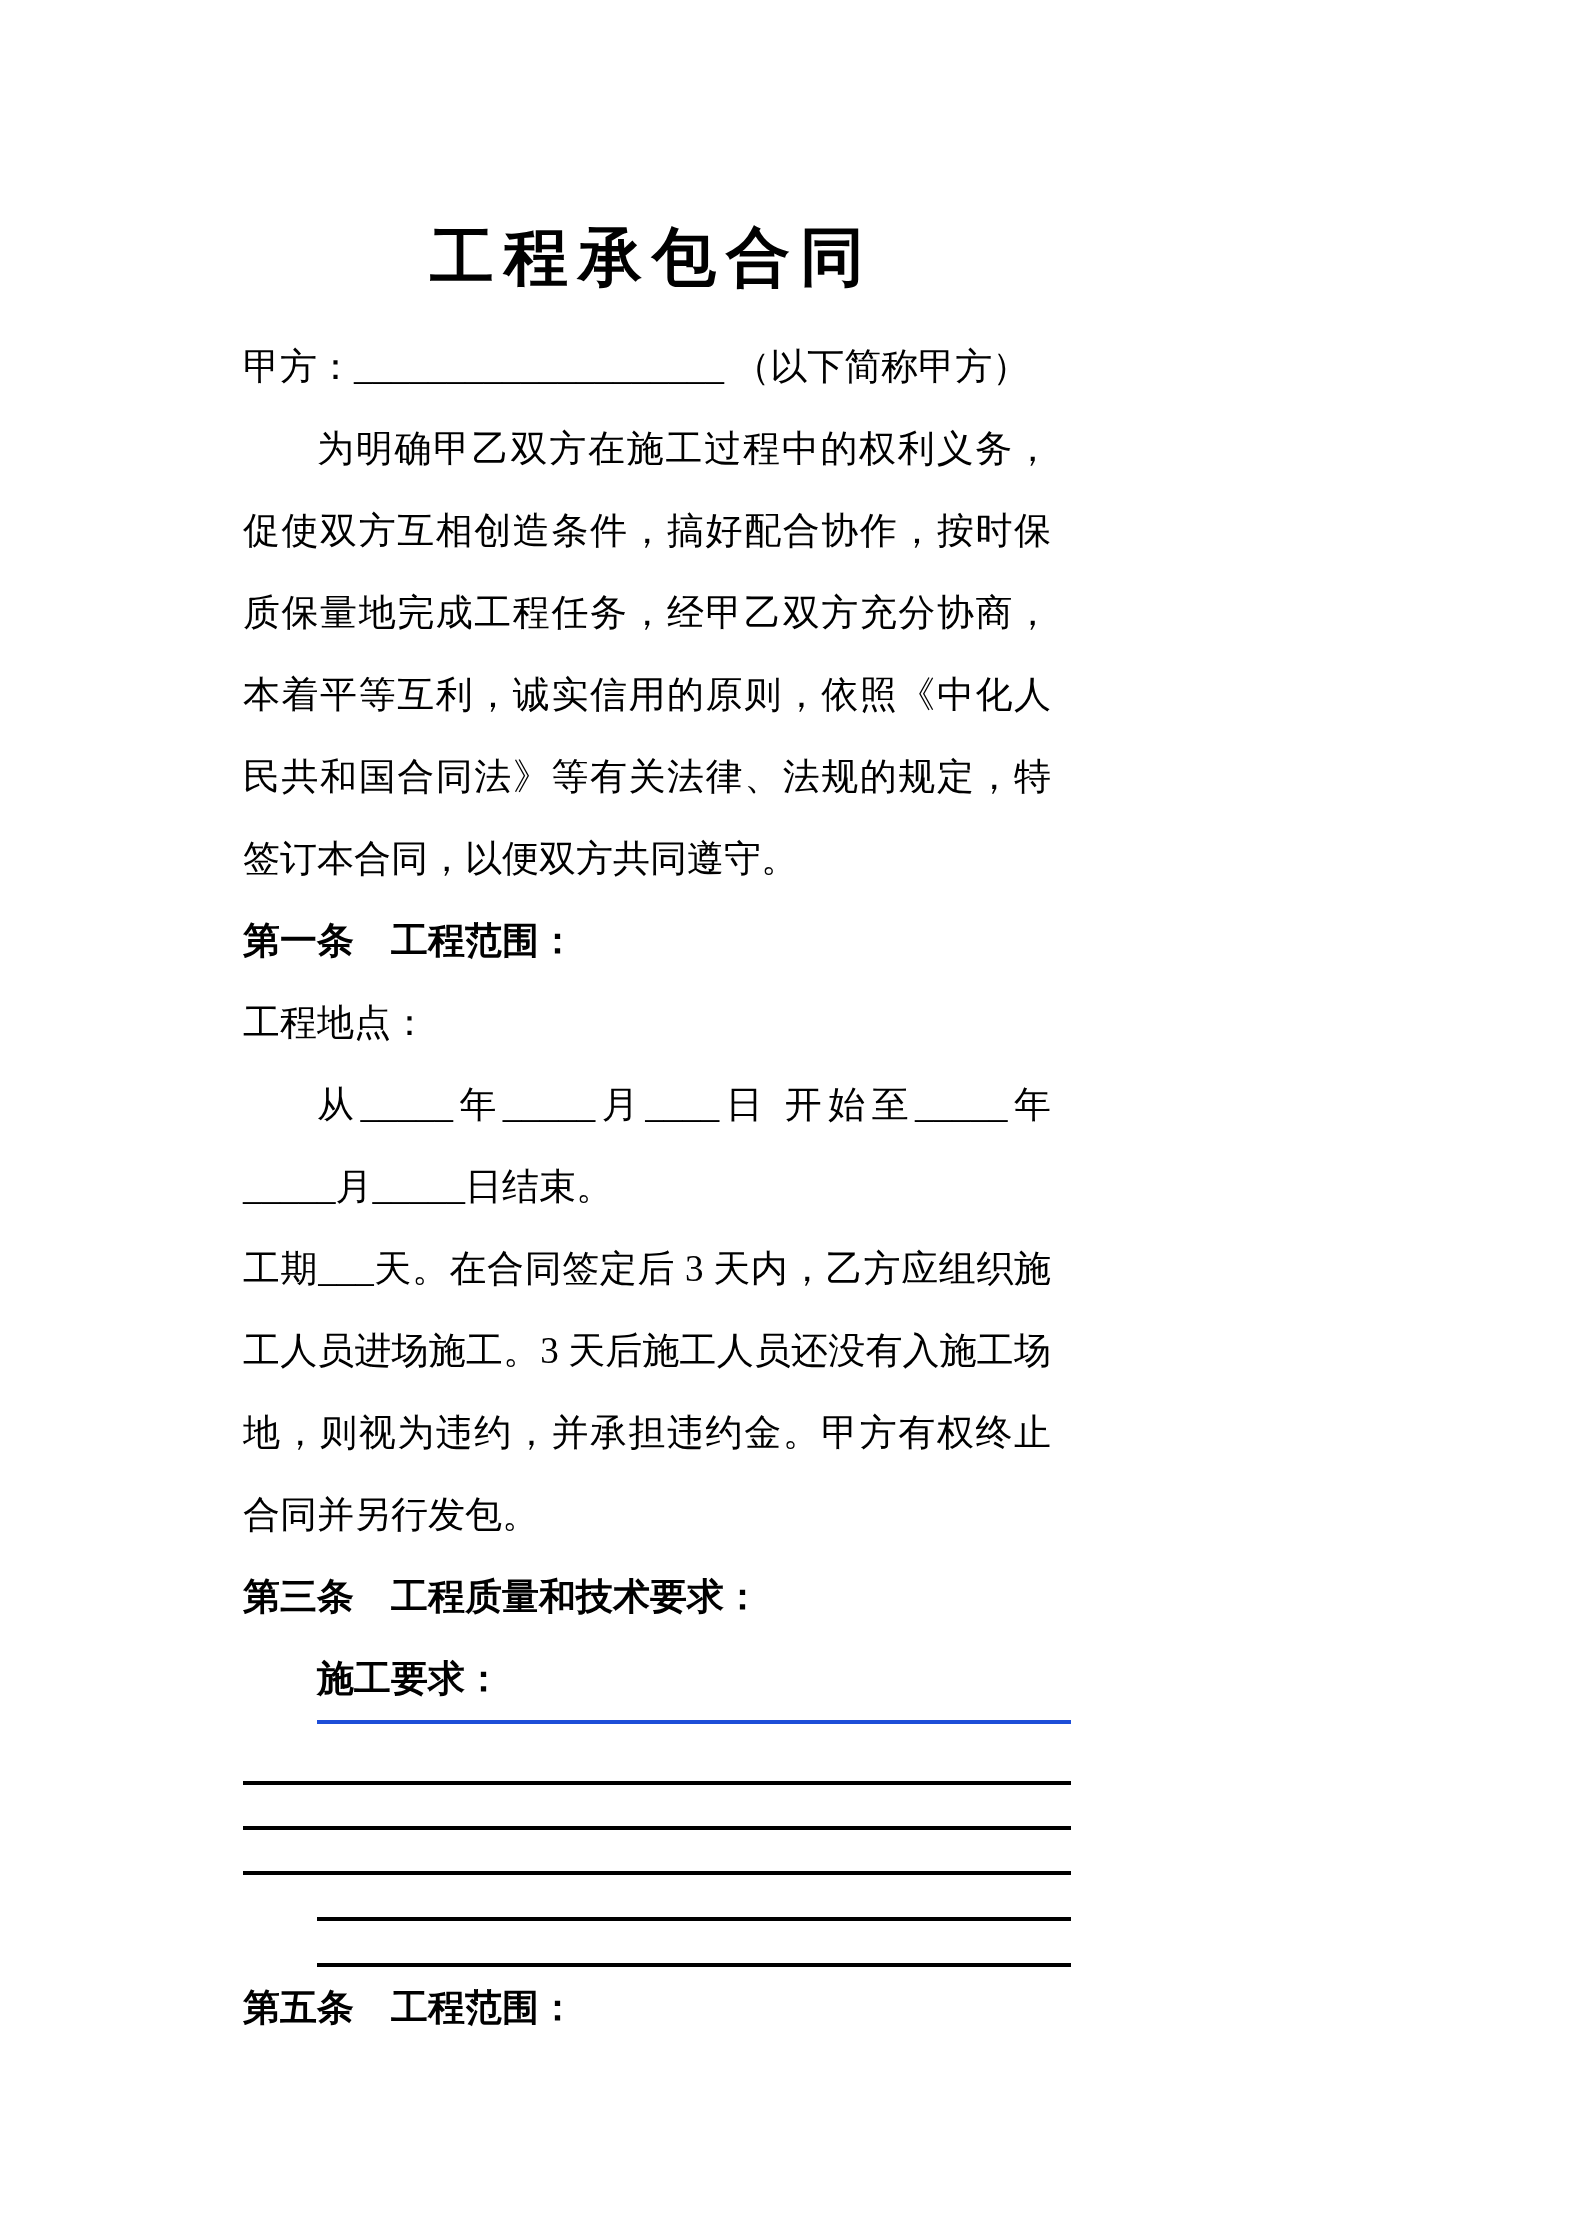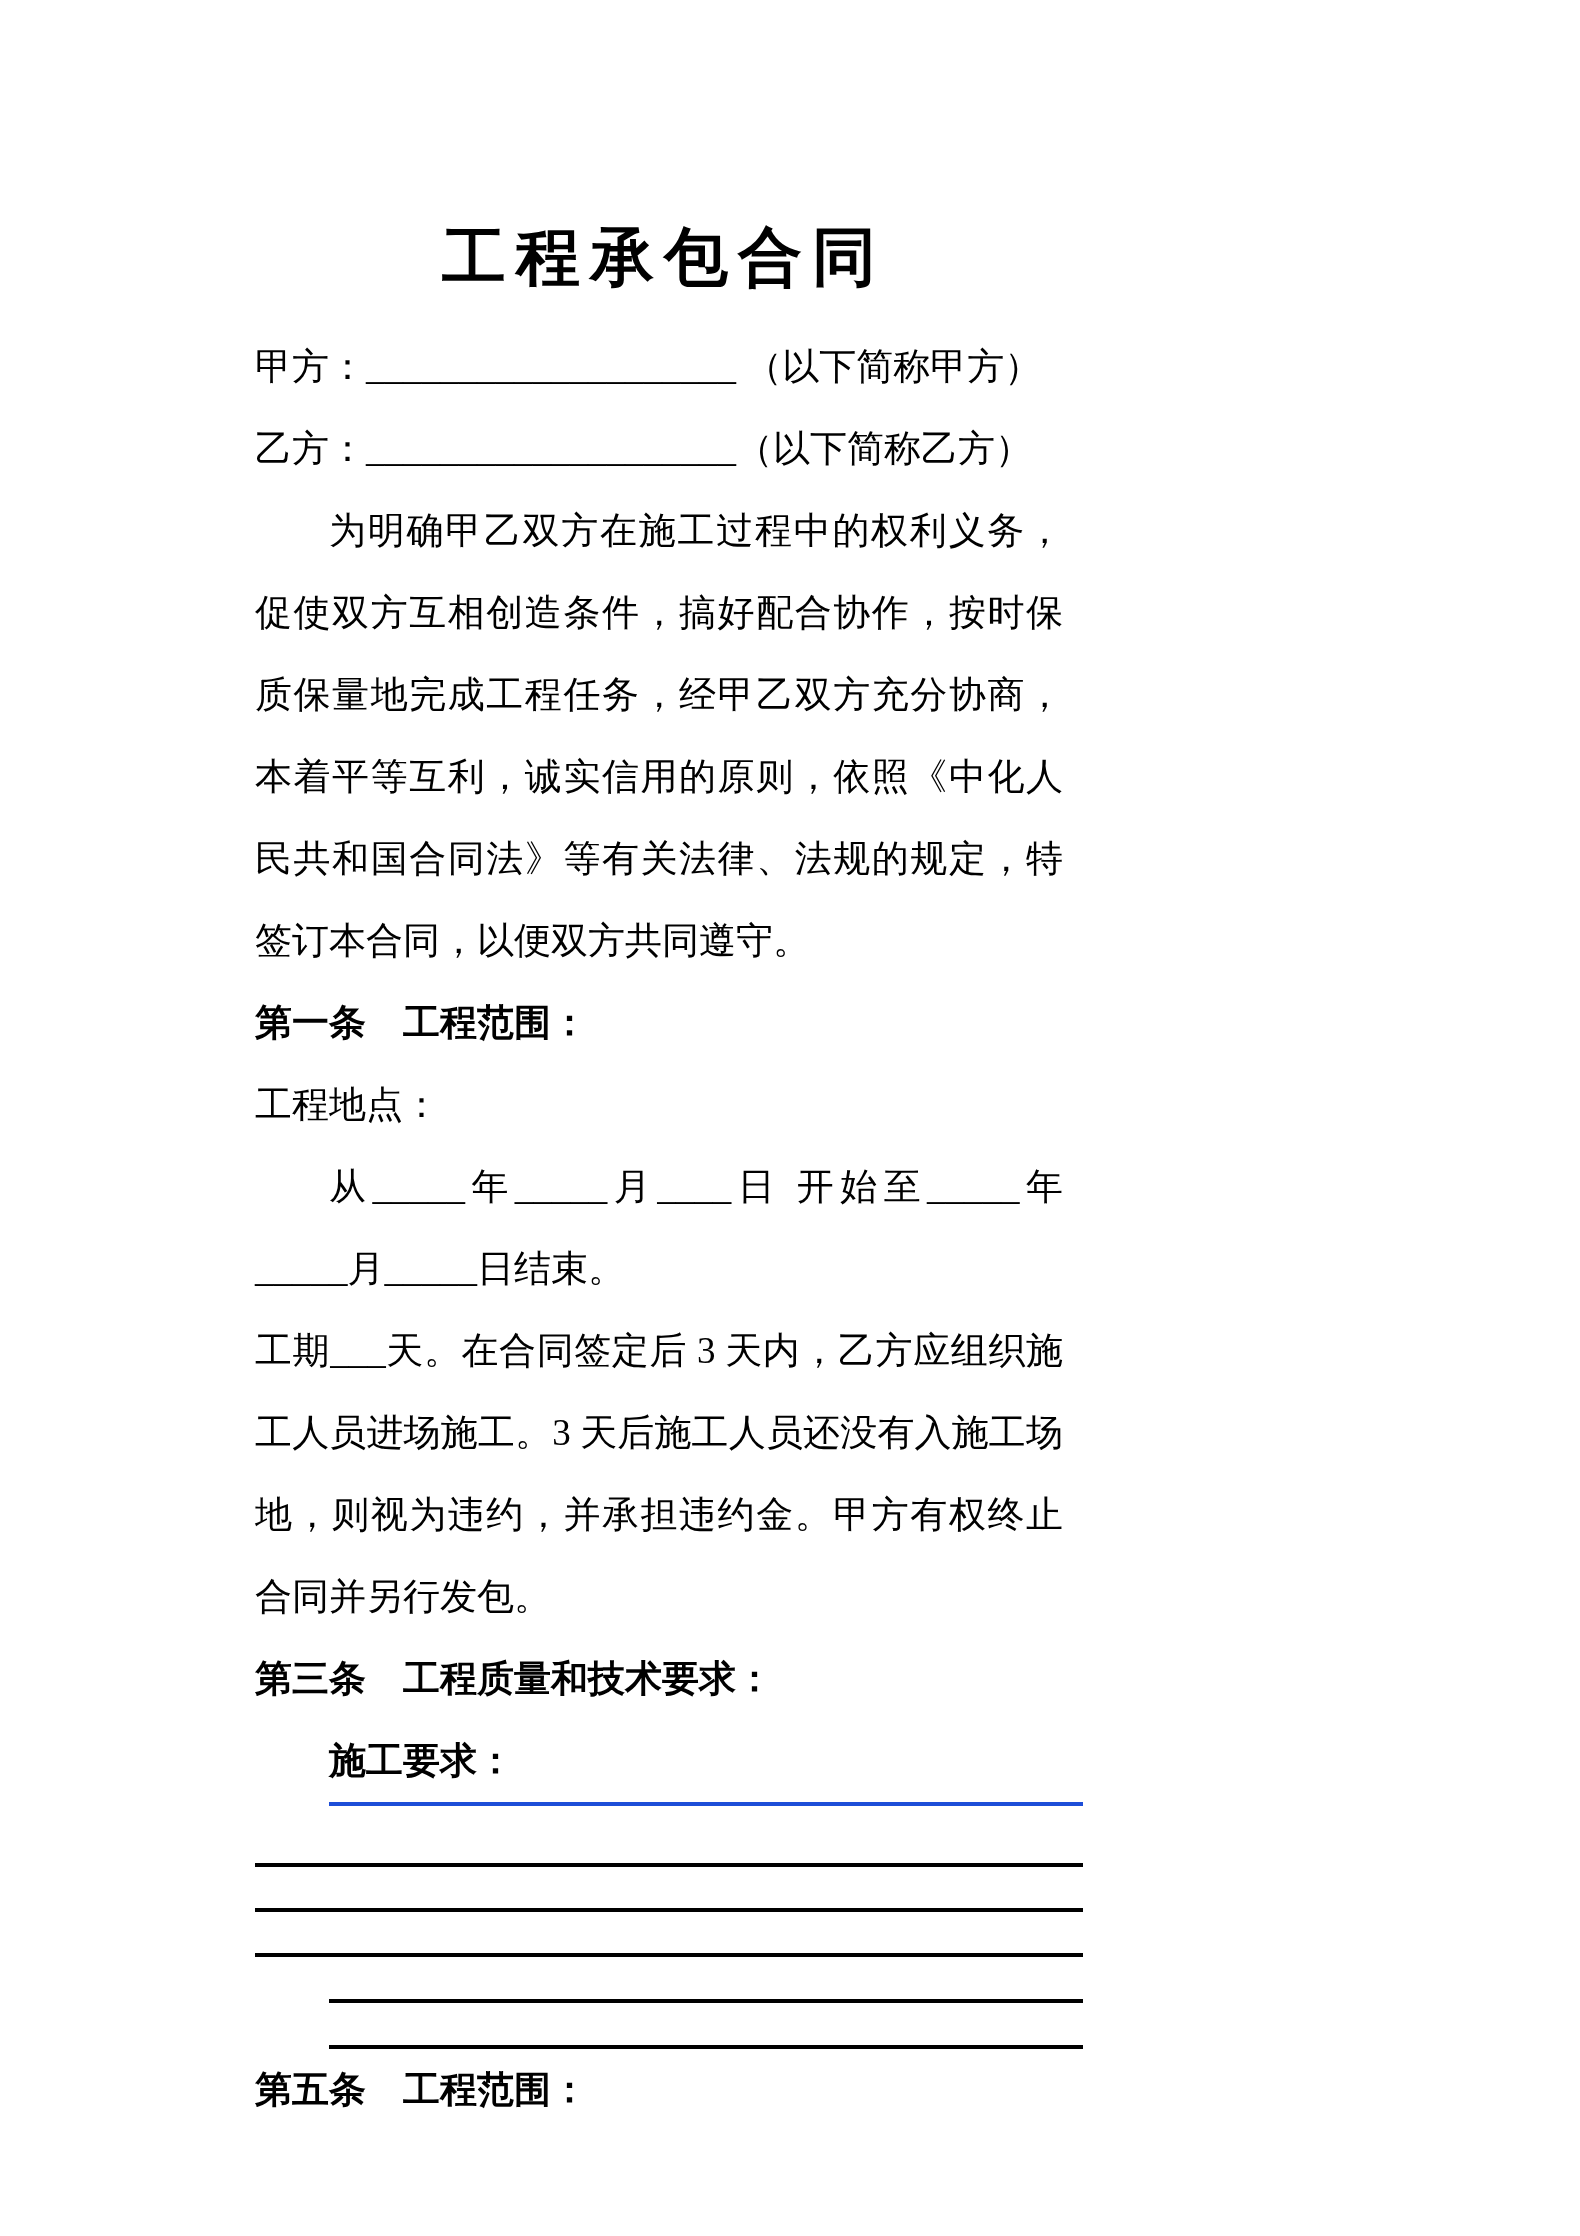--- a/index.html
+++ b/index.html
@@ -7,21 +7,20 @@
     width: 1580px; height: 2236px;
     background: #ffffff;
     color: #000000;
     font-family: "Liberation Serif", "DejaVu Serif", serif;
     overflow: hidden;
   }
   .page {
     box-sizing: border-box;
     width: 1294px; height: 2236px;
     padding: 0 243px;
-    margin-left: 12px;
   }
   .doc-title {
     margin: 0 0 22px 0;
     padding-top: 212px;
     font-size: 64px;
     font-weight: bold;
     line-height: 92px;
     text-align: center;
     letter-spacing: 10px;
     text-indent: 10px;
@@ -74,23 +73,20 @@
 <body>
 
 <div class="page">
 
   <h1 class="doc-title">工程承包合同</h1>
 
   <div class="line party-line">
     <span>甲方：</span><span class="blank">____________________</span> <span>（以下简称甲方）</span>
   </div>
 
-  <div class="line party-line">
-    <span>乙方：</span><span class="blank">____________________</span><span>（以下简称乙方）</span>
-  </div>
 
   <p class="body-para indent2">为明确甲乙双方在施工过程中的权利义务，促使双方互相创造条件，搞好配合协作，按时保质保量地完成工程任务，经甲乙双方充分协商，本着平等互利，诚实信用的原则，依照《中化人民共和国合同法》等有关法律、法规的规定，特签订本合同，以便双方共同遵守。</p>
 
   <h2 class="article">第一条　工程范围：</h2>
 
   <div class="line">工程地点：</div>
 
 
   <p class="body-para indent2">从_____年_____月____日 开始至_____年_____月_____日结束。</p>
 

